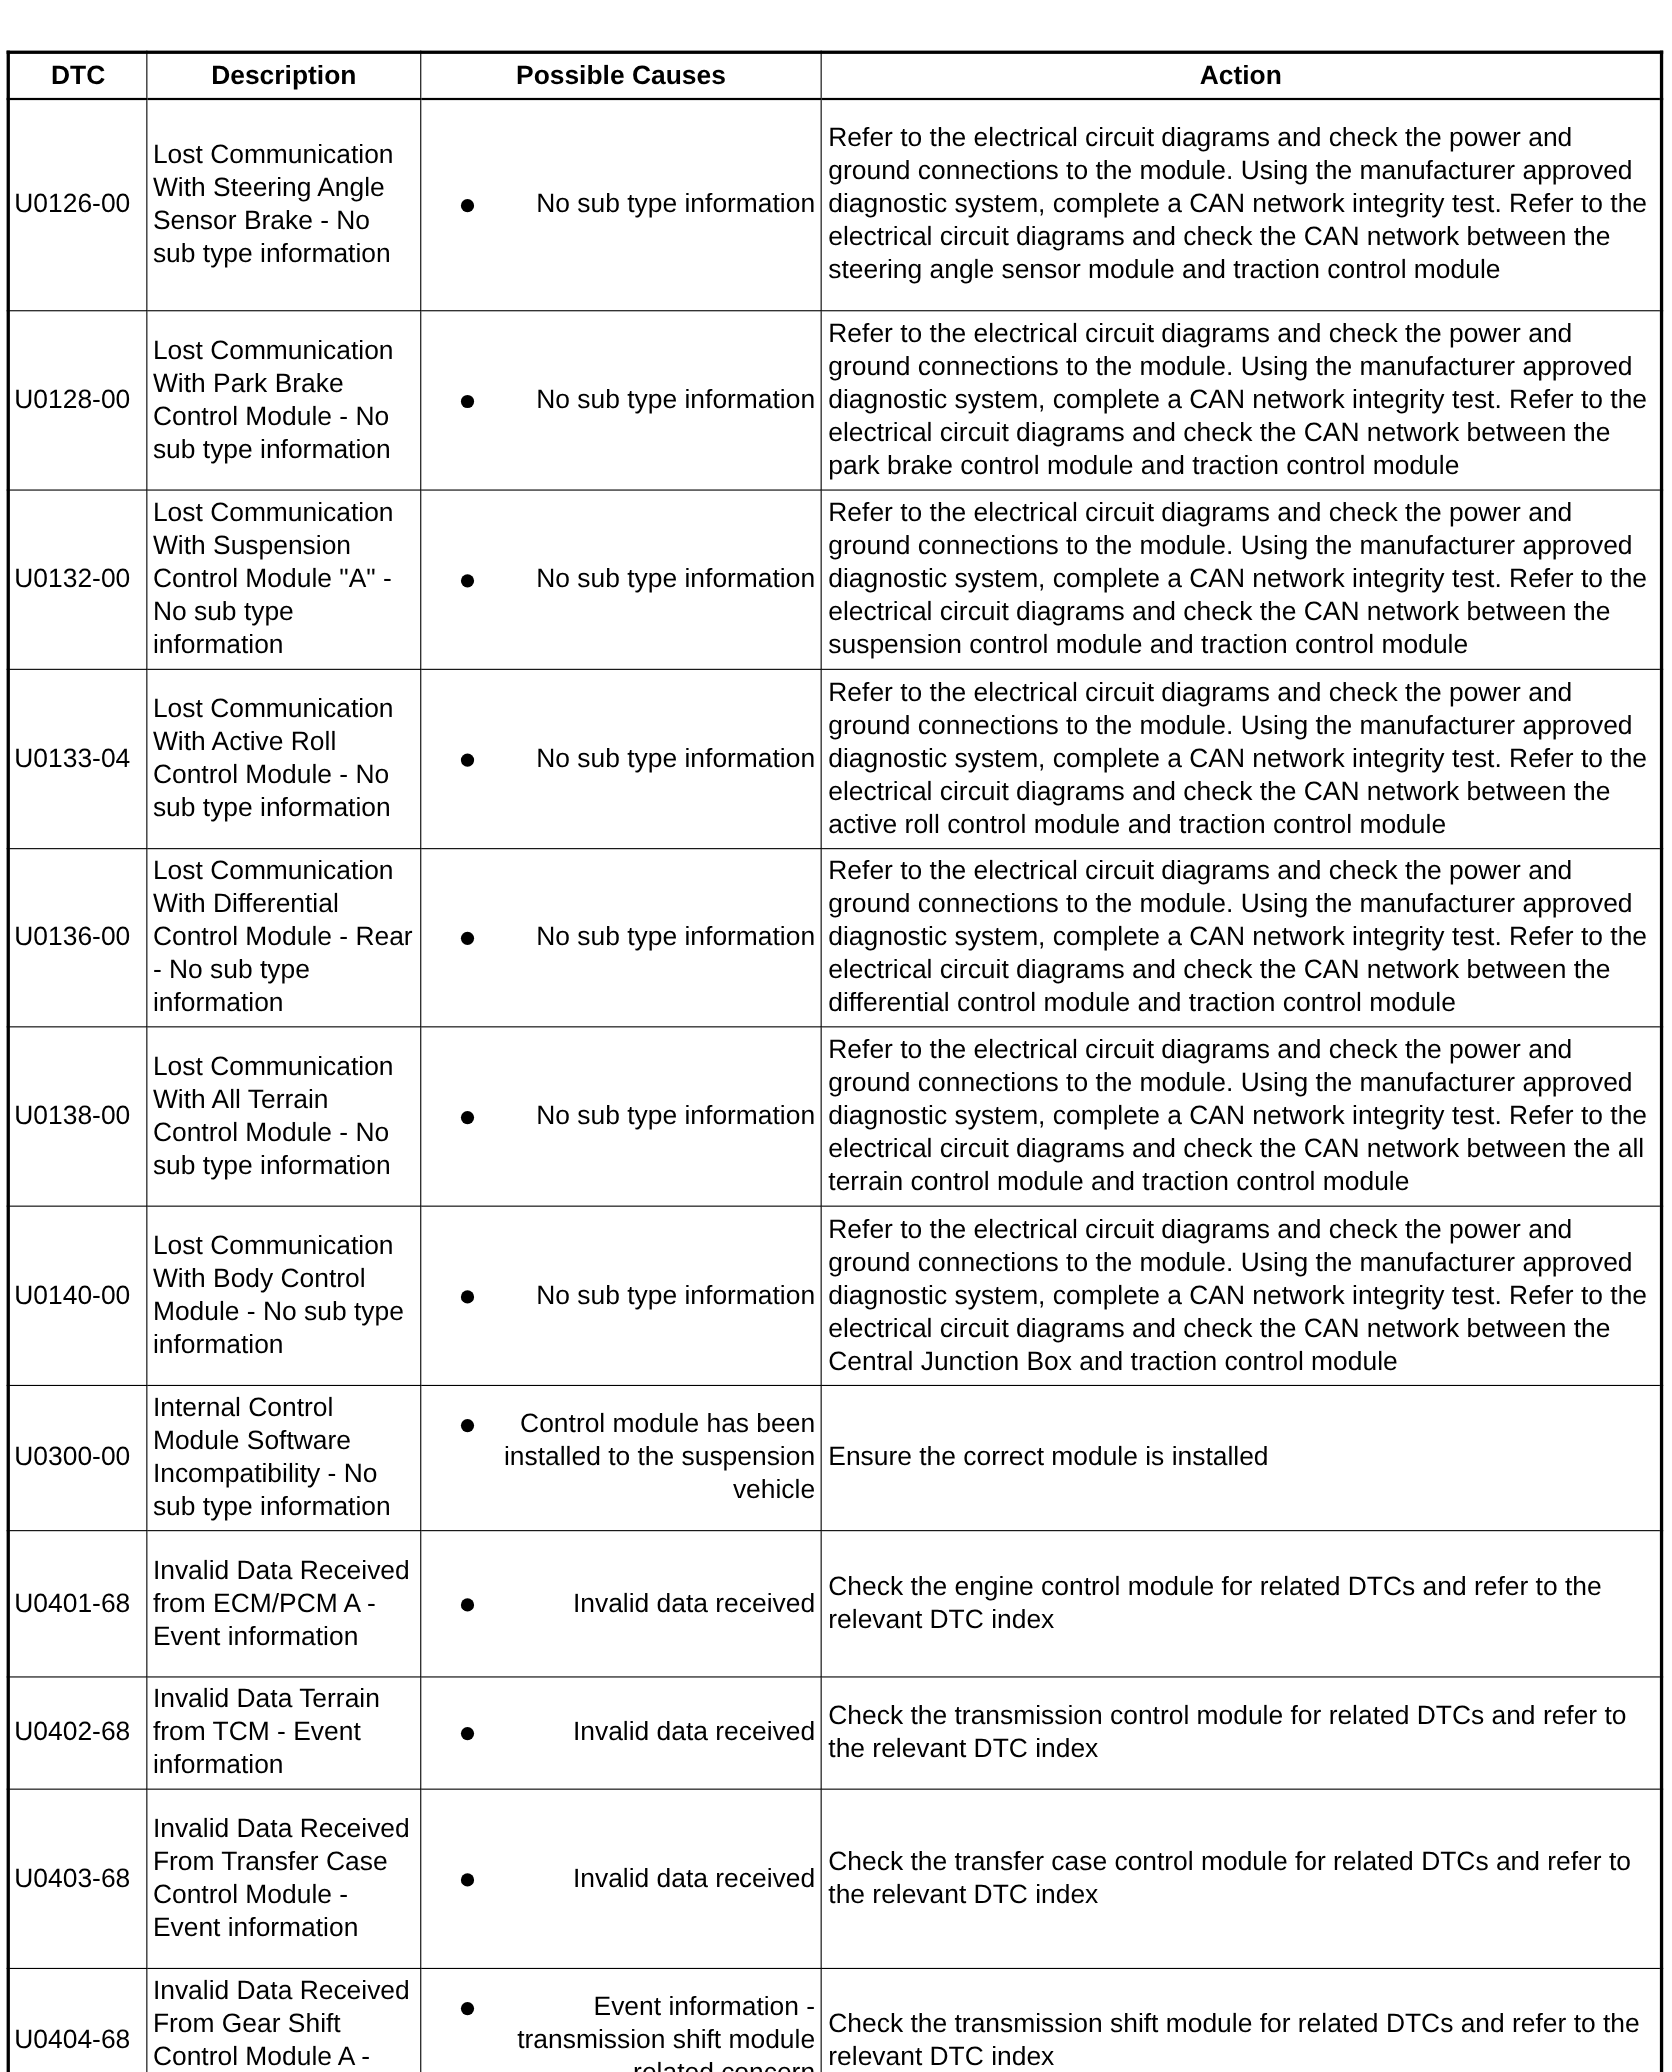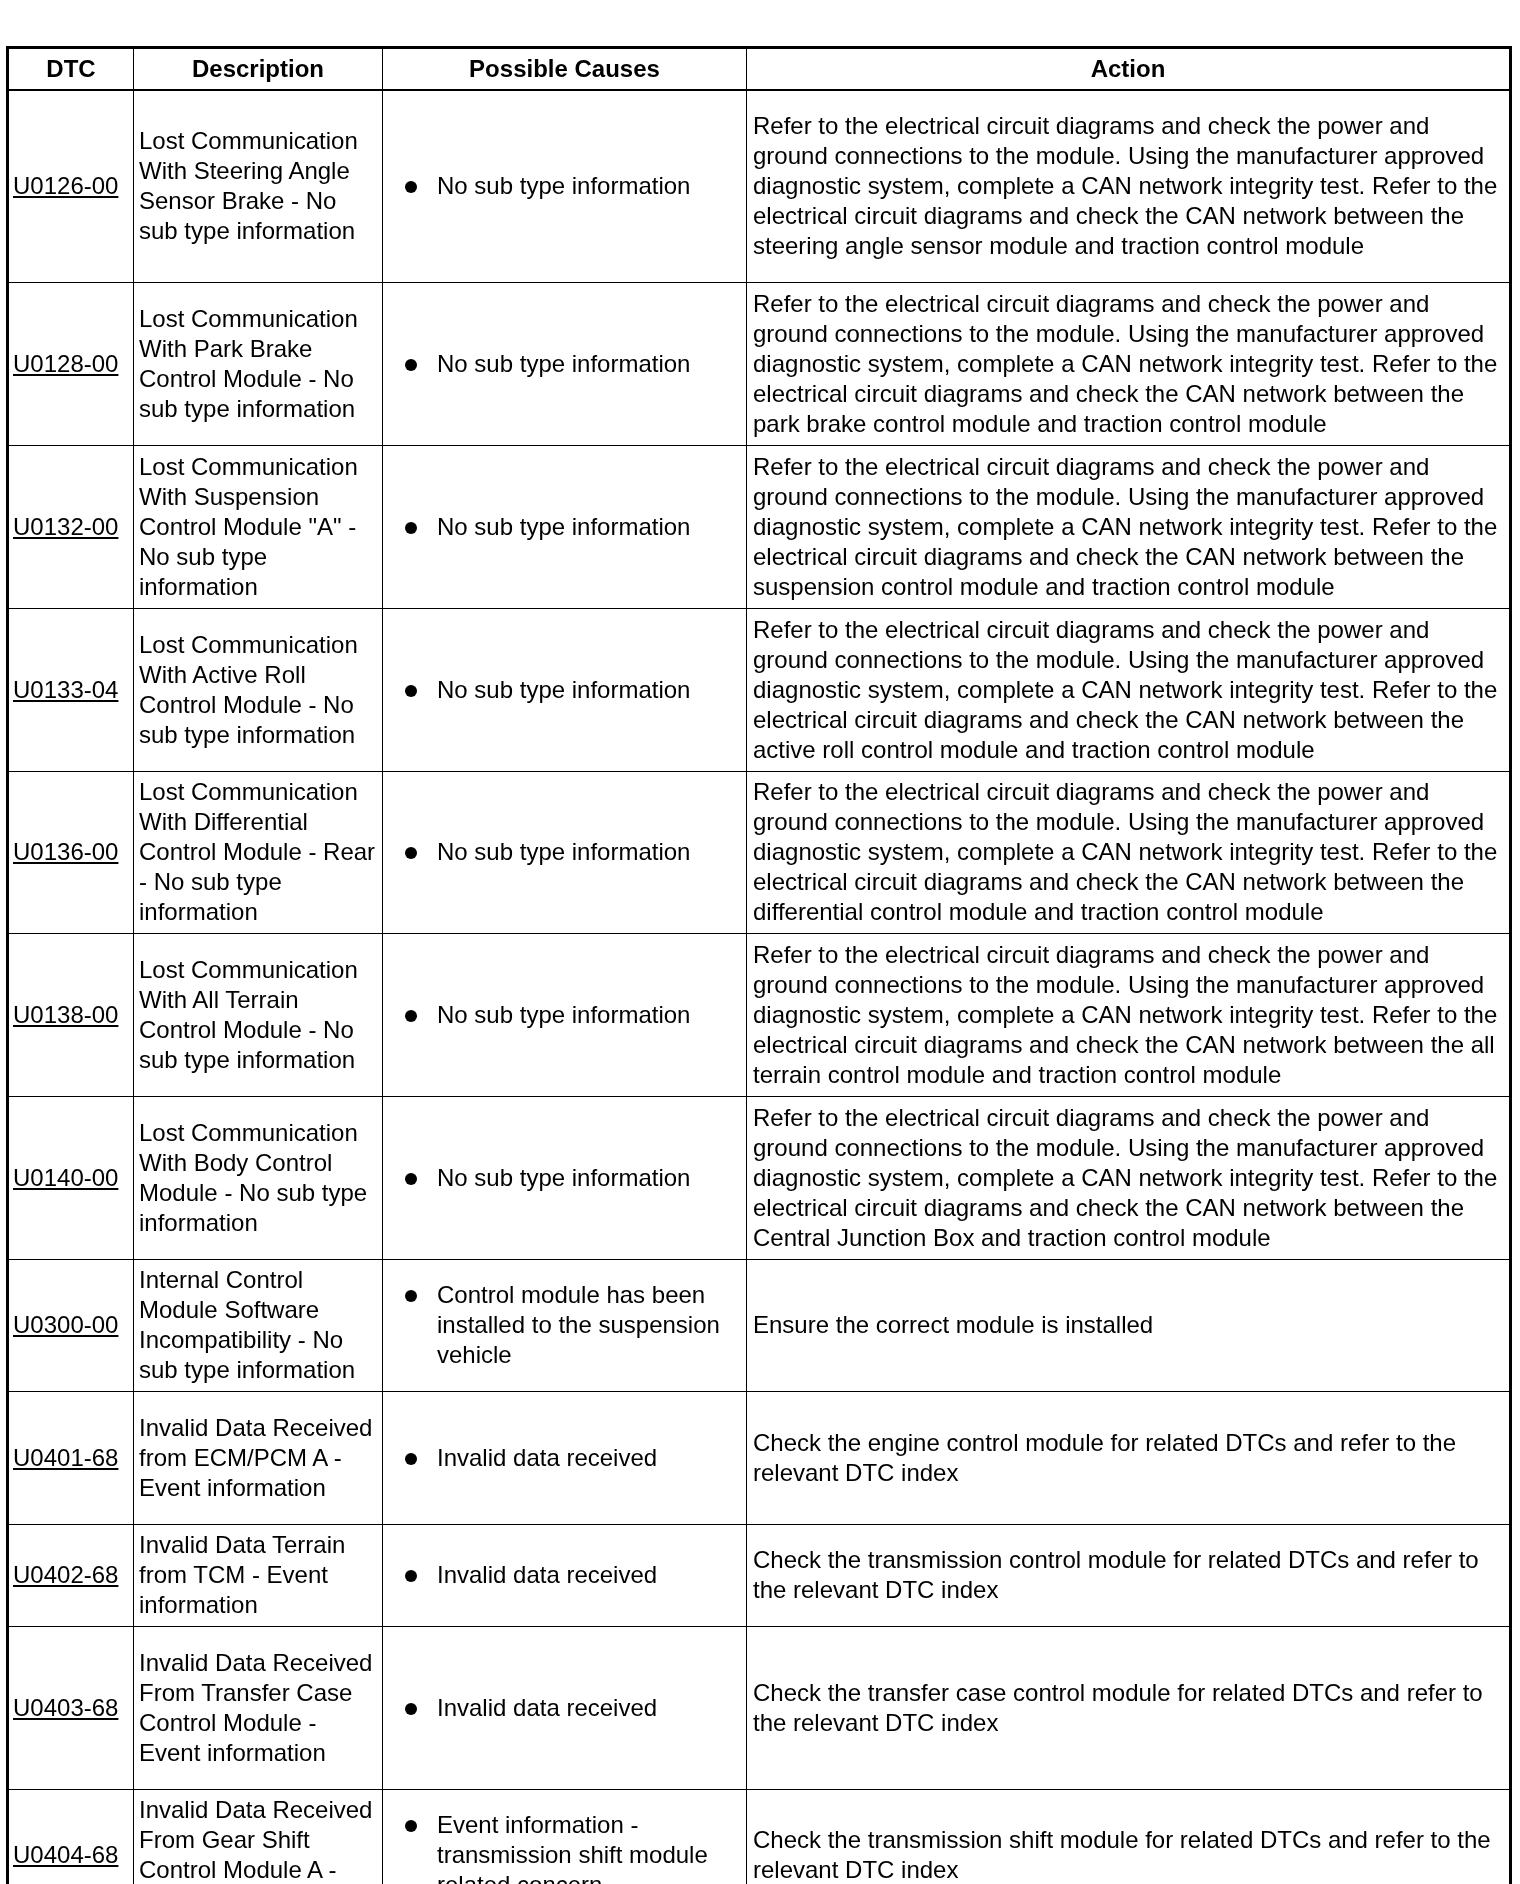--- a/index.html
+++ b/index.html
@@ -23,22 +23,22 @@
     font-size: 24px;
     line-height: 30px;
     vertical-align: middle;
     text-align: left;
     word-wrap: break-word;
   }
   table.dtc th {
     font-weight: bold; text-align: center; height: 40px;
     border-bottom: 2.5px solid #000;
   }
-  table.dtc td.dtc-code { padding-left: 4px; padding-right: 2px; white-space: nowrap; text-decoration: underline; }
-  table.dtc td.causes { padding-left: 22px; }
+  table.dtc td.dtc-code { padding-left: 4px; padding-right: 2px; white-space: nowrap; }
+  table.dtc td.causes { padding-left: 36px; text-align: right; }
   table.dtc td.action { padding-left: 6px; padding-right: 4px; }
   ul.cause-list { list-style: none; margin: 0; padding: 0; }
   ul.cause-list li { position: relative; padding-left: 32px; }
   ul.cause-list li .bullet {
     position: absolute; left: 0; top: 10px;
     width: 12px; height: 12px; border-radius: 50%; background: #000;
   }
 </style>
 </head>
 <body>

